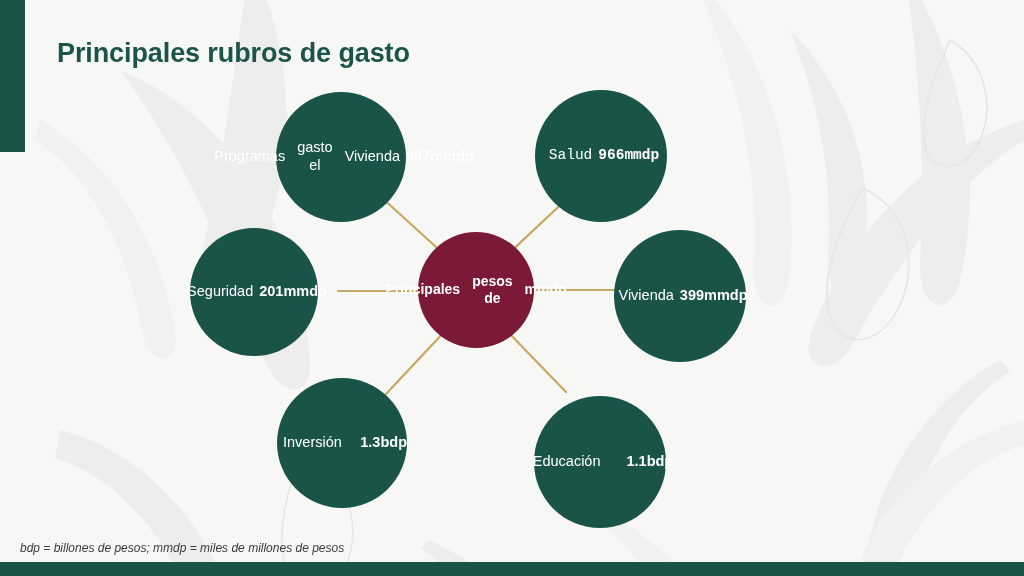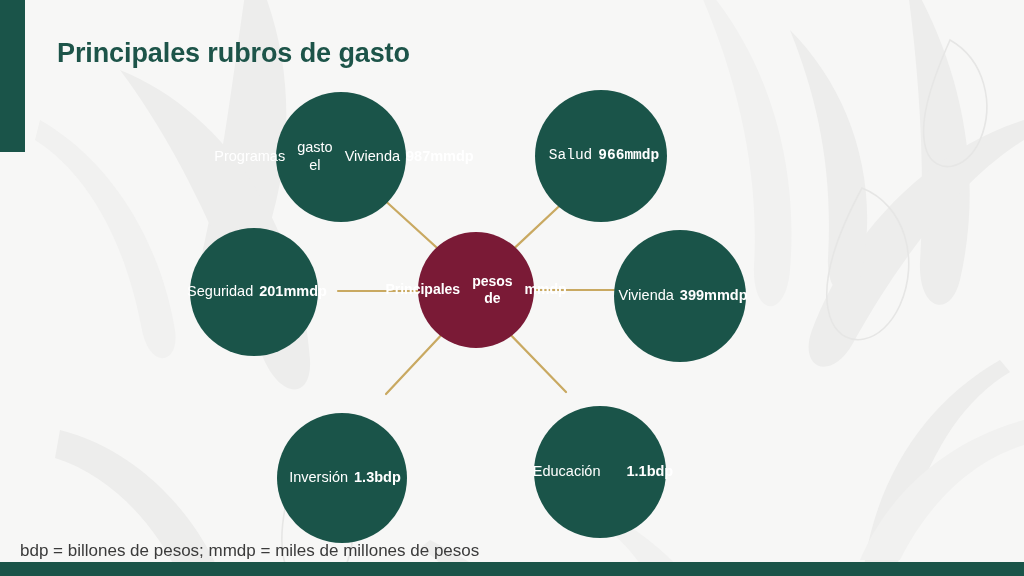--- a/index.html
+++ b/index.html
@@ -93,22 +93,23 @@
   }
   .node.center .n-label {
     font-weight: bold;
   }
 
   
   #footnote {
     position: absolute;
     left: 20px;
     top: 541px;
-    font-size: 17px;
+    font-size: 12px;
     color: #3b3b3b;
+    font-style: italic;
   }
 
   
   #bottom-bar {
     position: absolute;
     left: 0;
     bottom: 0;
     width: 1024px;
     height: 14px;
     background: #1a5449;
@@ -176,26 +177,26 @@
     <div class="node leaf" style="left:535px; top:90px; width:132px; height:132px;font-family:Liberation Mono, monospace;">
       <div class="n-label">Salud</div>
       <div class="n-value">966mmdp</div>
     </div>
 
     <div class="node leaf" style="left:614px; top:230px; width:132px; height:132px;">
       <div class="n-label">Vivienda</div>
       <div class="n-value">399mmdp</div>
     </div>
 
-    <div class="node leaf" style="left:534px; top:406px; width:132px; height:132px;gap:20px;">
+    <div class="node leaf" style="left:534px; top:396px; width:132px; height:132px;gap:20px;">
       <div class="n-label">Educación</div>
       <div class="n-value">1.1bdp</div>
     </div>
 
-    <div class="node leaf" style="left:277px; top:413px; width:130px; height:130px;">
+    <div class="node leaf" style="left:277px; top:378px; width:130px; height:130px;justify-content:space-between;">
       <div class="n-label">Inversión</div>
       <div class="n-value">1.3bdp</div>
     </div>
 
     <div class="node leaf" style="left:190px; top:228px; width:128px; height:128px;">
       <div class="n-label">Seguridad</div>
       <div class="n-value">201mmdp</div>
     </div>
 
   </div>

